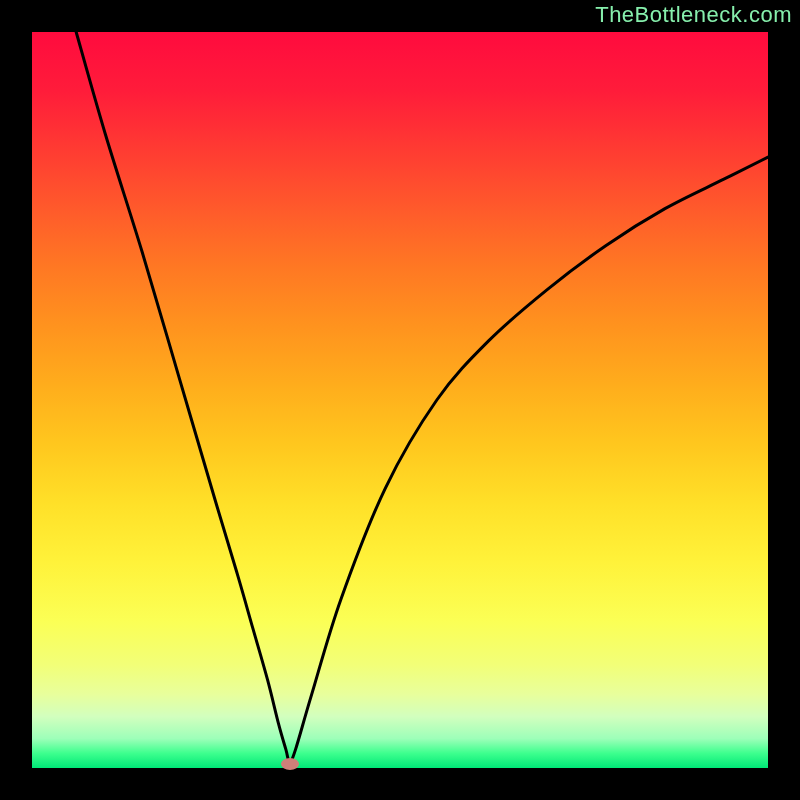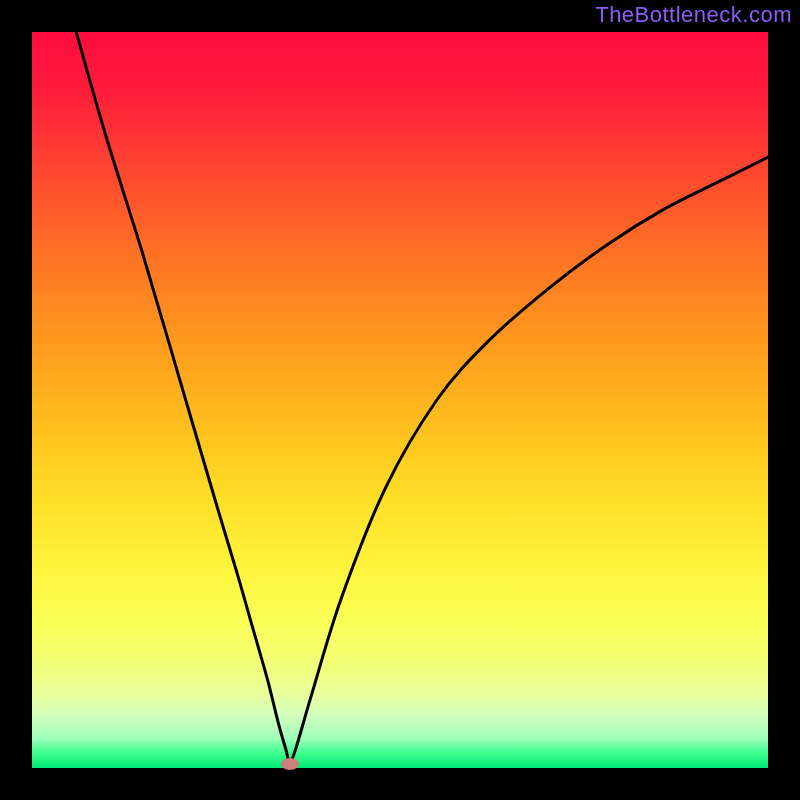--- a/index.html
+++ b/index.html
@@ -14,21 +14,21 @@
   .frame {
     position: relative;
     width: 800px;
     height: 800px;
     background: #000;
   }
   .watermark {
     position: absolute;
     top: 2px;
     right: 8px;
-    color: #8b5cf6;
+    color: #86efac;
     font-size: 22px;
     font-weight: 400;
     letter-spacing: 0.5px;
     z-index: 10;
     user-select: none;
   }
   .plot-area {
     position: absolute;
     left: 32px;
     top: 32px;

